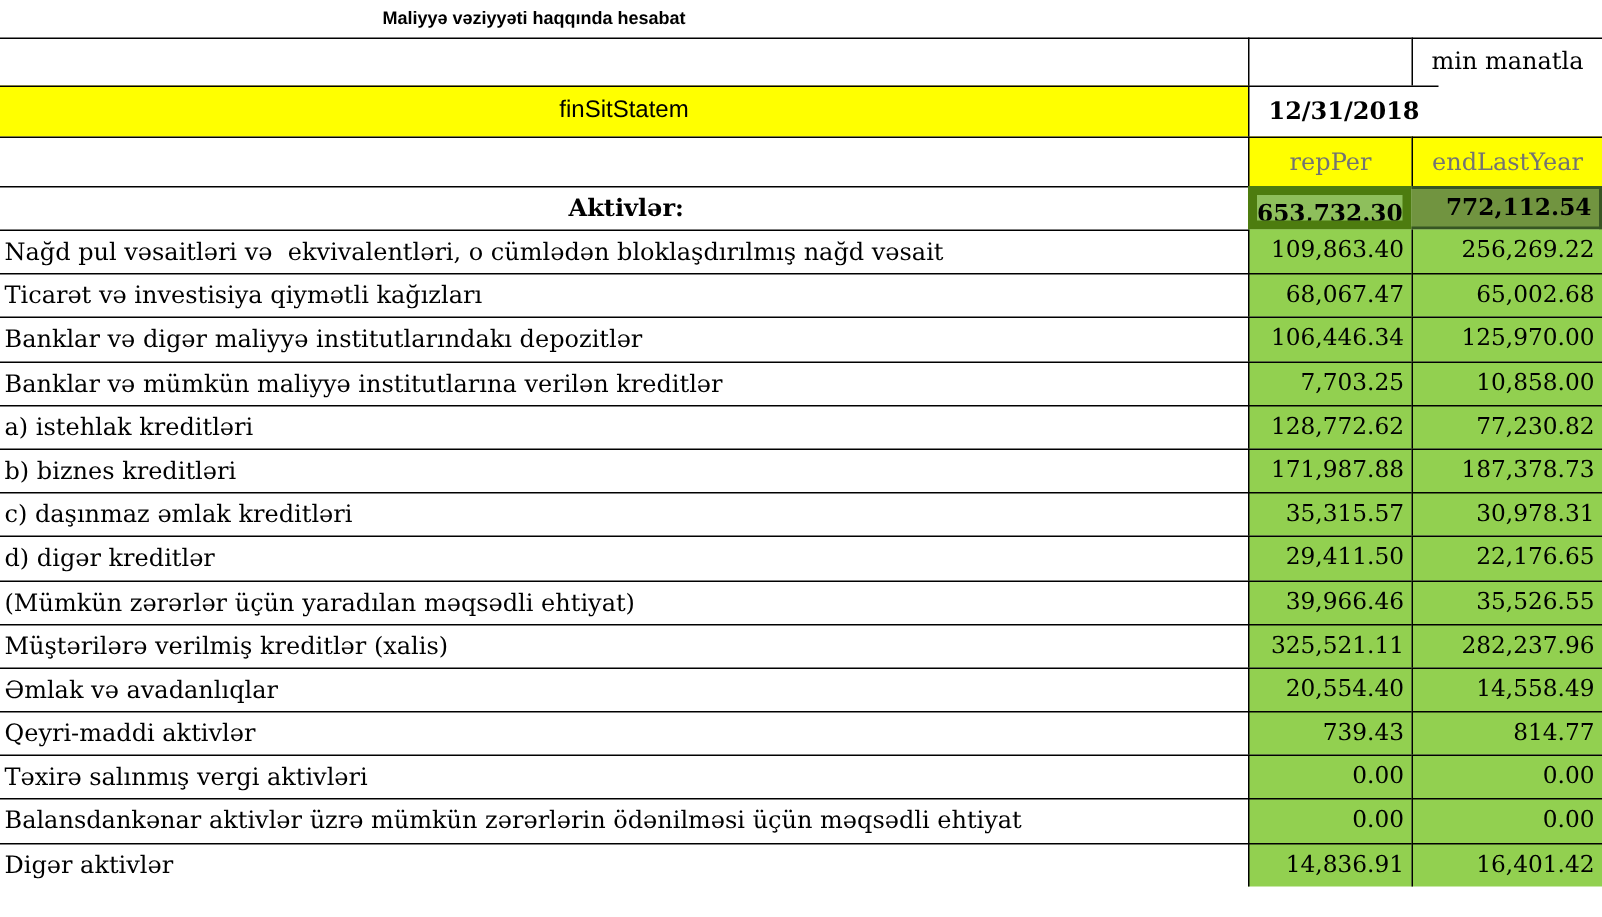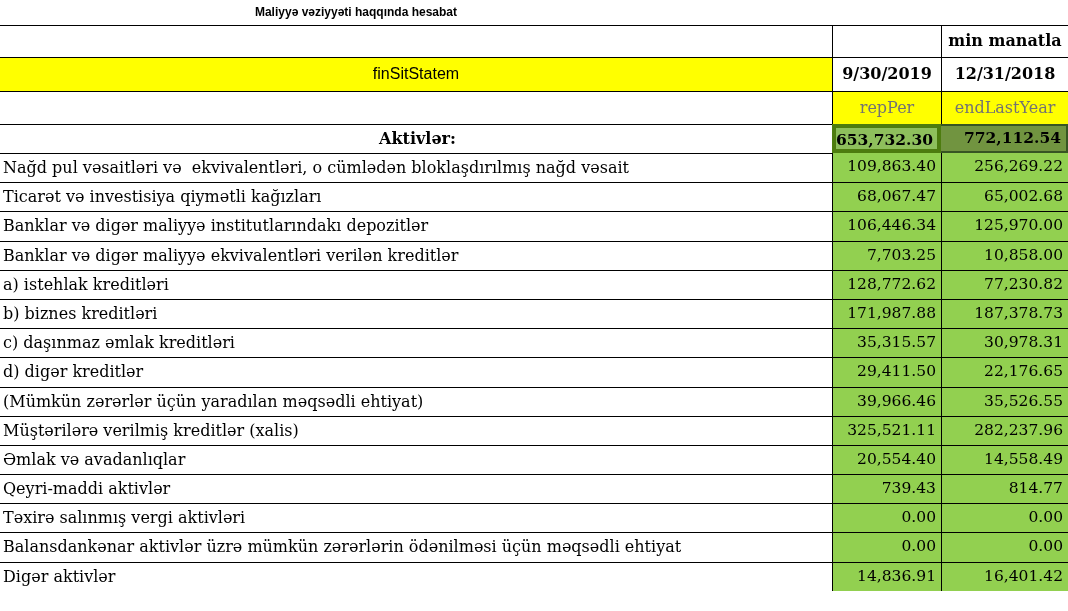--- a/index.html
+++ b/index.html
@@ -30,21 +30,21 @@
     line-height: 24px;
     white-space: pre;
   }
 
   
   .r-unit { height: 32px; }
   .r-unit .c { border-top: 1px solid #000; }
   .r-unit .c2, .r-unit .c3 { border-left: 1px solid #000; }
   .r-unit .c3 {
     text-align: center;
-    font-weight: bold;
+    font-weight: normal;
     font-size: 16px;
     line-height: 30px;
     white-space: pre;
   }
 
   
   .r-code { height: 34px; }
   .r-code .c { border-top: 1px solid #000; }
   .r-code .c2, .r-code .c3 { border-left: 1px solid #000; }
   .r-code .c1 {
@@ -94,21 +94,21 @@
     line-height: 27px;
     white-space: pre;
     overflow: hidden;
   }
 
   
   .r-total { height: 29px; }
   .r-total .c1 { font-weight: bold; text-align: center; }
   .r-total .c2 {
     background: #8EBF5C;
-    border: 4px solid #4d7c0f;
+    border: 6px solid #4d7c0f;
     font-weight: bold;
     line-height: 24px;
   }
   .r-total .c3 {
     background: #719440;
     border: 2px solid #375623;
     border-left: none;
     font-weight: bold;
     line-height: 24px;
   }
@@ -125,21 +125,20 @@
   </div>
 
   <div class="row r-unit">
     <div class="c c1"></div>
     <div class="c c2"></div>
     <div class="c c3">min manatla</div>
   </div>
 
   <div class="row r-code">
     <div class="c c1">finSitStatem</div>
-    <div class="c c2">9/30/2019</div>
     <div class="c c3">12/31/2018</div>
   </div>
 
   <div class="row r-subcode">
     <div class="c c1"></div>
     <div class="c c2">repPer</div>
     <div class="c c3">endLastYear</div>
   </div>
 
   <div id="rows">
@@ -157,21 +156,21 @@
     <div class="c c1">Ticarət və investisiya qiymətli kağızları</div>
     <div class="c c2">68,067.47</div>
     <div class="c c3">65,002.68</div>
   </div>
       <div class="row r-data">
     <div class="c c1">Banklar və digər maliyyə institutlarındakı depozitlər</div>
     <div class="c c2">106,446.34</div>
     <div class="c c3">125,970.00</div>
   </div>
       <div class="row r-data">
-    <div class="c c1">Banklar və digər maliyyə ekvivalentləri verilən kreditlər</div>
+    <div class="c c1">Banklar və mümkün maliyyə institutlarına verilən kreditlər</div>
     <div class="c c2">7,703.25</div>
     <div class="c c3">10,858.00</div>
   </div>
       <div class="row r-data">
     <div class="c c1">a) istehlak kreditləri</div>
     <div class="c c2">128,772.62</div>
     <div class="c c3">77,230.82</div>
   </div>
       <div class="row r-data">
     <div class="c c1">b) biznes kreditləri</div>

